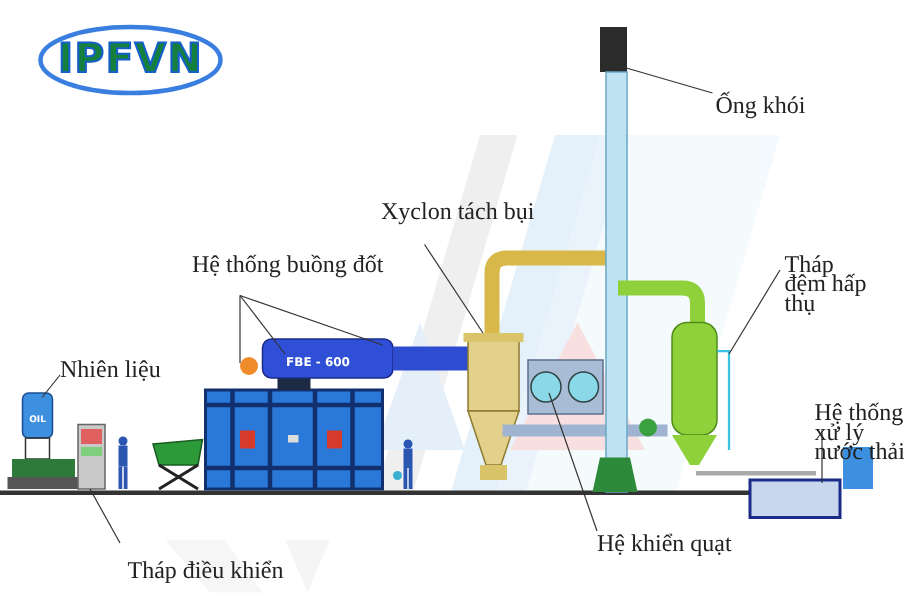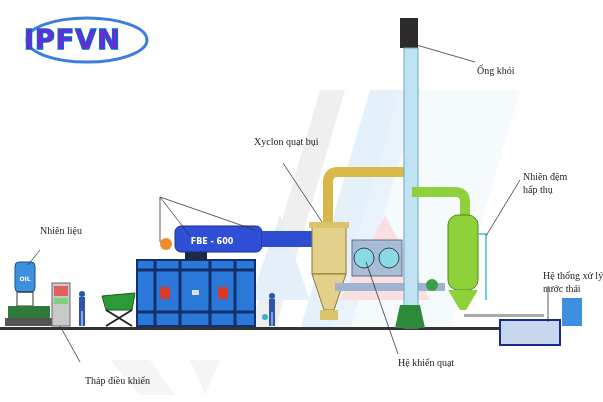--- a/index.html
+++ b/index.html
@@ -1,21 +1,21 @@
 <!DOCTYPE html>
 <html><head>
 <meta charset="utf-8">
 <style>
   html,body{margin:0;padding:0;background:#fff;}
   #stage{position:relative;width:603px;height:402px;overflow:hidden;background:#fff;font-family:"Liberation Serif","DejaVu Serif",serif;}
   svg.art{position:absolute;left:0;top:0;}
-  .lbl{position:absolute;font-size:10px;color:#222;line-height:13px;white-space:nowrap;}
+  .lbl{position:absolute;font-size:16px;color:#222;line-height:13px;white-space:nowrap;}
   .lbl.wrap{white-space:normal;}
   .logo{position:absolute;left:24px;top:14px;width:126px;height:52px;}
-  .logo-text{position:absolute;left:0;top:10px;width:126px;text-align:left;font-family:"DejaVu Sans","Liberation Sans",sans-serif;font-weight:bold;font-size:27px;letter-spacing:1px;color:#6d28d9;-webkit-text-stroke:1.4px #1560c8;}
+  .logo-text{position:absolute;left:0;top:10px;width:126px;text-align:center;font-family:"DejaVu Sans","Liberation Sans",sans-serif;font-weight:bold;font-size:27px;letter-spacing:1px;color:#15803d;-webkit-text-stroke:1.4px #1560c8;}
 </style>
 </head>
 <body>
 
 <div id="stage">
 
   <svg class="art" width="603" height="402" viewBox="0 0 603 402">
 
     <g opacity="0.55">
       <polygon points="250,330 320,90 345,90 275,330" fill="#e3e3e3"></polygon>
@@ -135,19 +135,20 @@
   </svg>
 
   <div class="logo">
     <svg width="126" height="52" viewBox="0 0 126 52" style="position:absolute;left:0;top:0">
       <ellipse cx="63" cy="26" rx="60" ry="22" fill="none" stroke="#3a7fe0" stroke-width="3"></ellipse>
     </svg>
     <div class="logo-text">IPFVN</div>
   </div>
 
   <div class="lbl" style="left:477px;top:64px">Ống khói</div>
-  <div class="lbl" style="left:254px;top:135px">Xyclon quạt bụi</div>
-  <div class="lbl wrap" style="left:523px;top:170px;width:60px">Nhiên đệm hấp thụ</div>
-  <div class="lbl" style="left:40px;top:224px">Nhiên liệu</div>
+  <div class="lbl" style="left:254px;top:135px">Xyclon tách bụi</div>
+  <div class="lbl" style="left:128px;top:170px">Hệ thống buồng đốt</div>
+  <div class="lbl wrap" style="left:523px;top:170px;width:60px">Tháp đệm hấp thụ</div>
+  <div class="lbl" style="left:40px;top:240px">Nhiên liệu</div>
   <div class="lbl wrap" style="left:543px;top:269px;width:62px">Hệ thống xử lý nước thải</div>
   <div class="lbl" style="left:85px;top:374px">Tháp điều khiển</div>
   <div class="lbl" style="left:398px;top:356px">Hệ khiển quạt</div>
 </div>
 
 </body></html>

